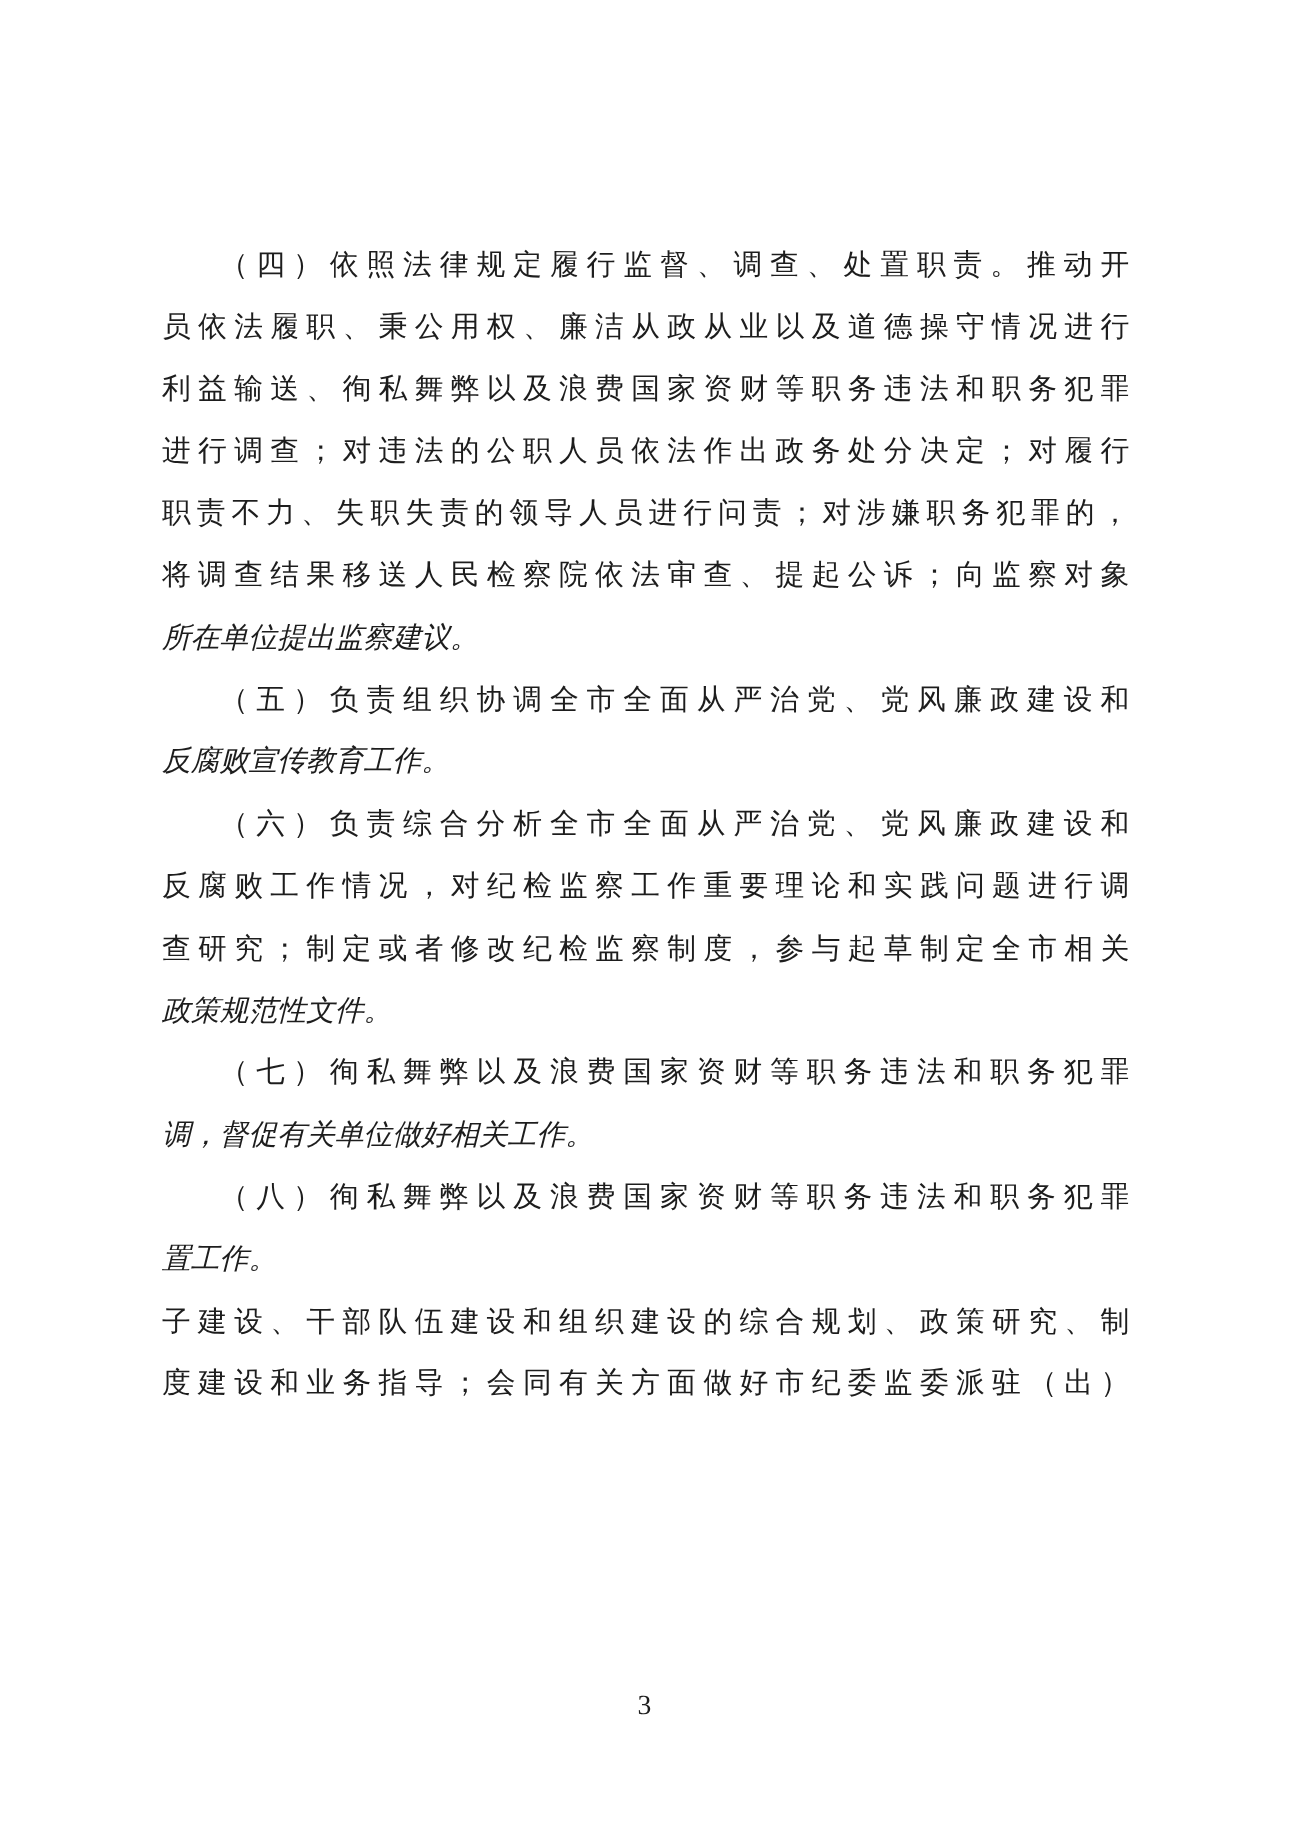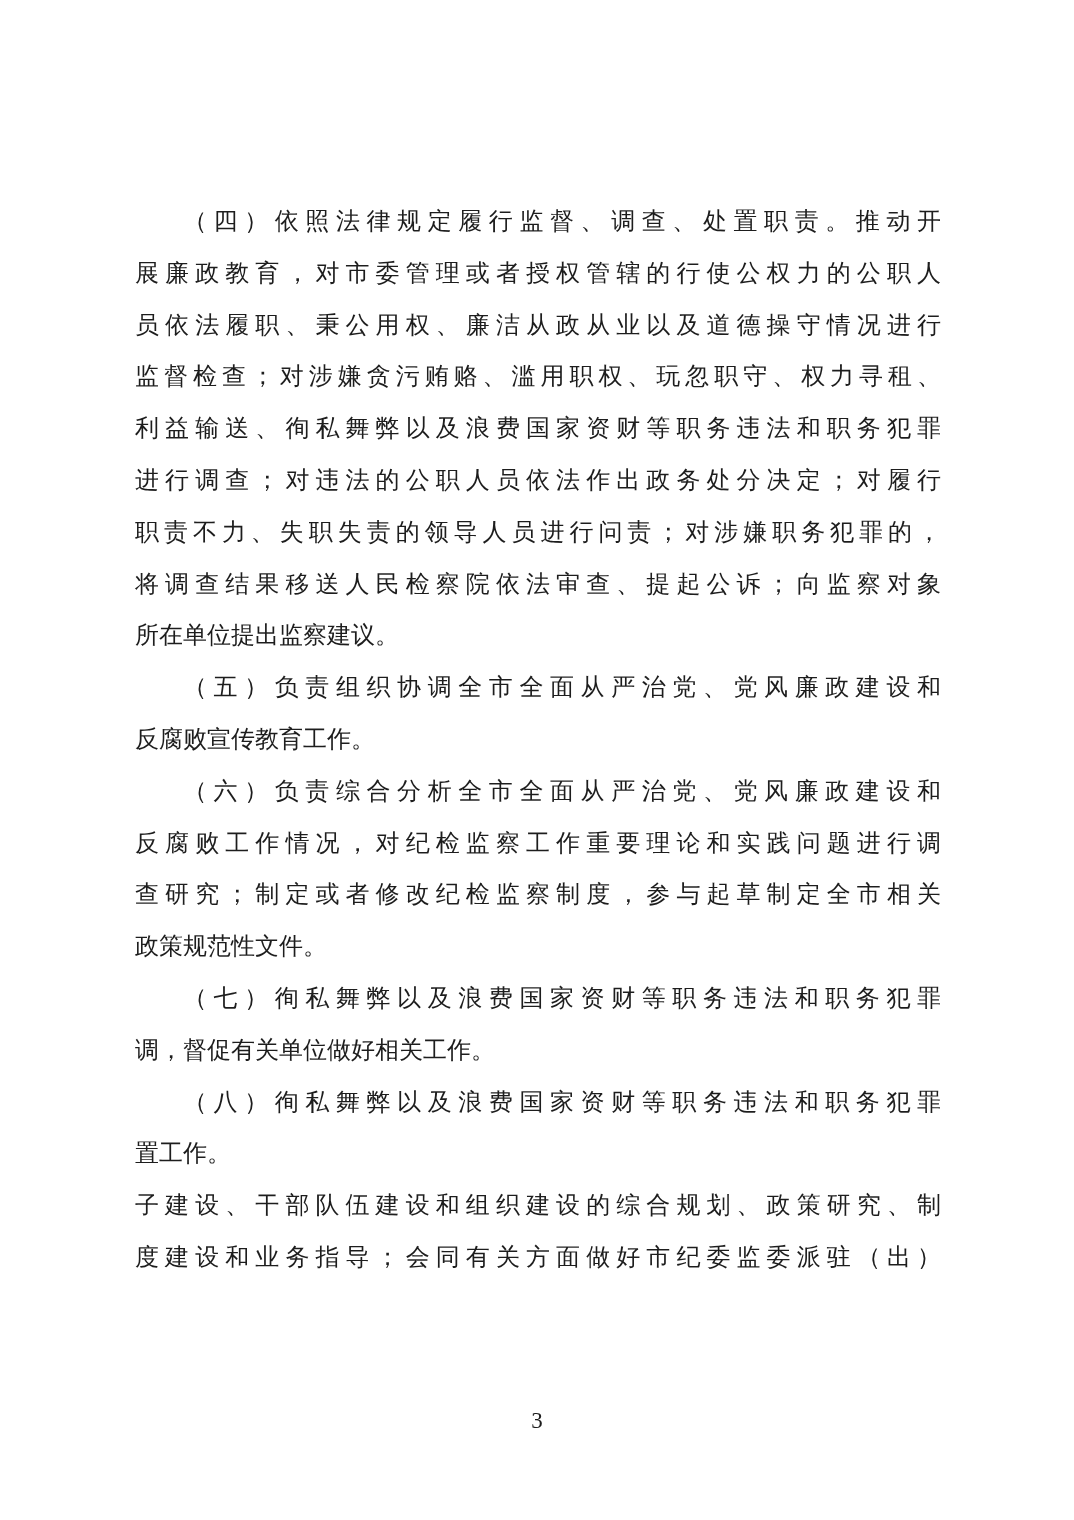--- a/index.html
+++ b/index.html
@@ -41,42 +41,41 @@
     text-align: justify;
     text-align-last: justify;
     overflow: visible;
   }
   .line.first {
     text-indent: 2em;
   }
   .line.last {
     text-align: right;
     text-align-last: left;
+    font-style: italic;
   }
   .page-number {
     position: absolute;
     top: 1408px;
     left: 0;
     width: 1074px;
     text-align: center;
     font-size: 23px;
     line-height: 26px;
     color: #1d1d1d;
   }
 </style>
 </head>
 <body>
 
 <div class="page">
   <div class="text-body" id="text-body">
       <div class="paragraph">
         <div class="line first">（四）依照法律规定履行监督、调查、处置职责。推动开</div>
-        <div class="line">展廉政教育，对市委管理或者授权管辖的行使公权力的公职人</div>
         <div class="line">员依法履职、秉公用权、廉洁从政从业以及道德操守情况进行</div>
-        <div class="line">监督检查；对涉嫌贪污贿赂、滥用职权、玩忽职守、权力寻租、</div>
         <div class="line">利益输送、徇私舞弊以及浪费国家资财等职务违法和职务犯罪</div>
         <div class="line">进行调查；对违法的公职人员依法作出政务处分决定；对履行</div>
         <div class="line">职责不力、失职失责的领导人员进行问责；对涉嫌职务犯罪的，</div>
         <div class="line">将调查结果移送人民检察院依法审查、提起公诉；向监察对象</div>
         <div class="line last">所在单位提出监察建议。</div>
       </div>
       <div class="paragraph">
         <div class="line first">（五）负责组织协调全市全面从严治党、党风廉政建设和</div>
         <div class="line last">反腐败宣传教育工作。</div>
       </div>

